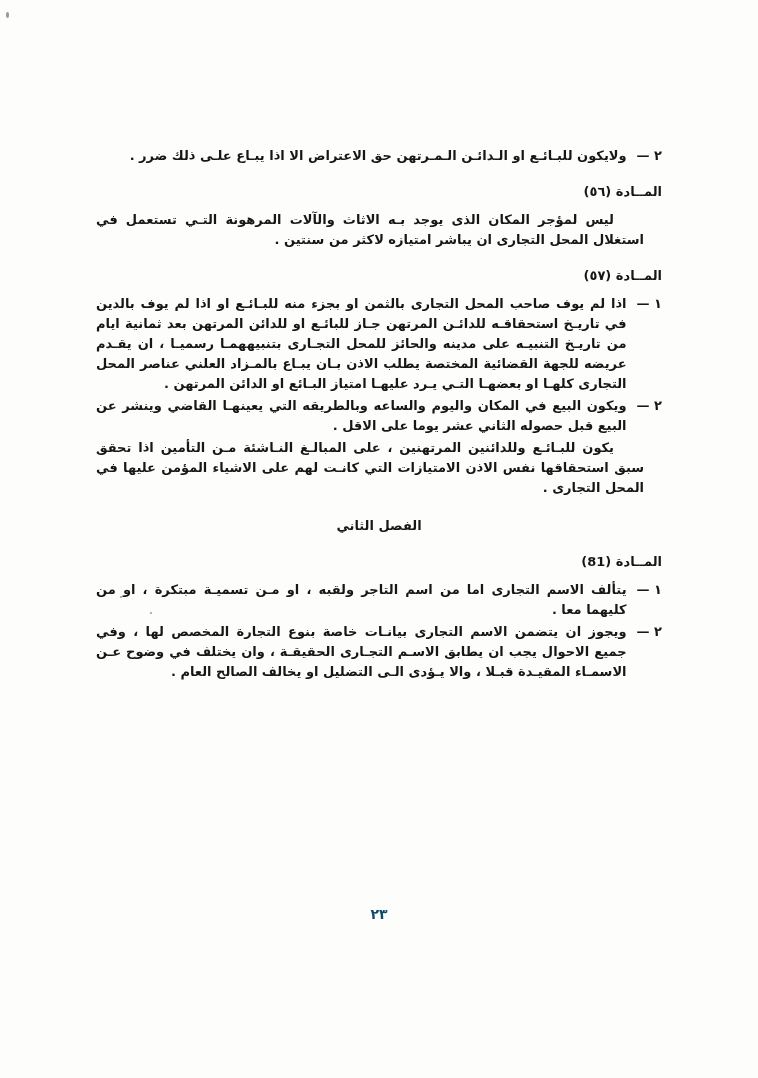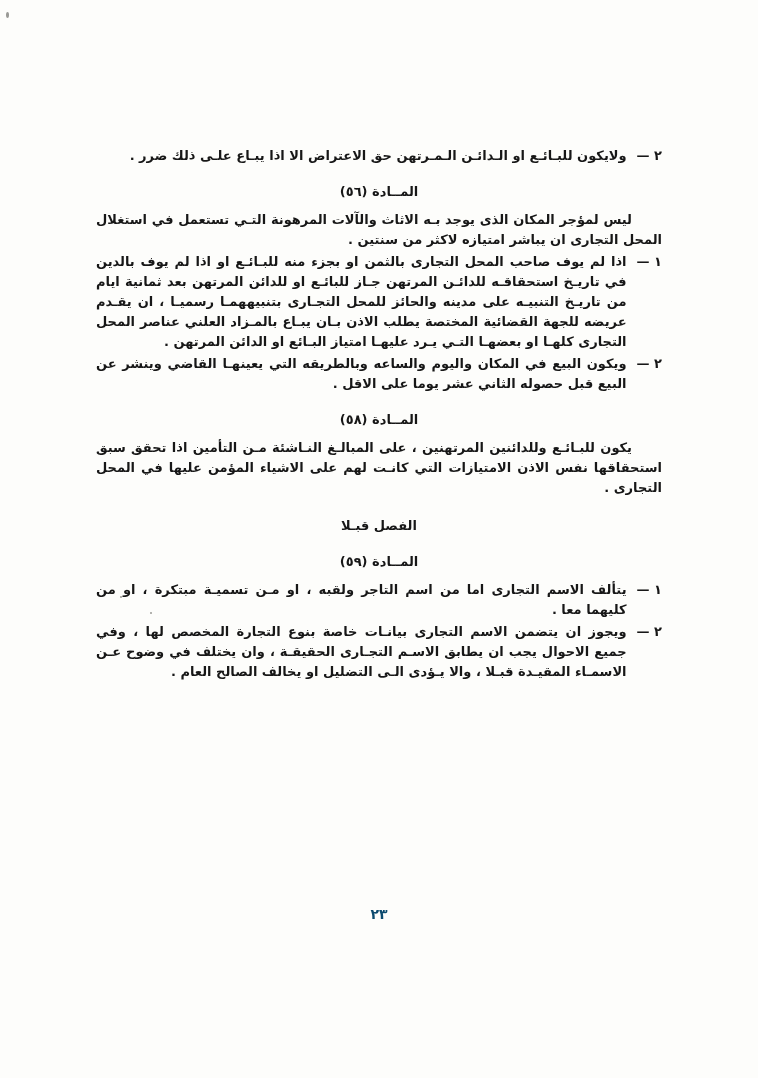--- a/index.html
+++ b/index.html
@@ -26,24 +26,23 @@
     font-family: "DejaVu Sans", sans-serif;
     font-weight: 700;
     font-size: 13px;
     line-height: 20px;
     color: #171717;
     letter-spacing: 0.2px;
   }
   .para {
     text-align: justify;
     text-indent: 30px;
-    margin: 0 0 2px 0;
+    margin: 0 18px 2px 0;
   }
   .heading {
-    text-align: center;
     margin: 16px 0 8px 0;
     text-indent: 0;
   }
   .chapter-line {
     text-align: center;
     margin: 0;
   }
   .chapter-first { margin-top: 18px; }
   .numbered {
     display: flex;
@@ -86,38 +85,38 @@
 
     <div class="numbered">
       <span class="num">٢ —</span>
       <span class="ntext">ولايكون للبـائـع او الـدائـن الـمـرتهن حق الاعتراض الا اذا يبـاع علـى ذلك ضرر .</span>
     </div>
 
     <div class="heading">المــادة (٥٦)</div>
 
     <div class="para">ليس لمؤجر المكان الذى يوجد بـه الاثاث والآلات المرهونة التـي تستعمل في استغلال المحل التجارى ان يباشر امتيازه لاكثر من سنتين .</div>
 
+    <div class="heading">المــادة (٥٧)</div>
 
     <div class="numbered">
       <span class="num">١ —</span>
       <span class="ntext">اذا لم يوف صاحب المحل التجارى بالثمن او بجزء منه للبـائـع او اذا لم يوف بالدين في تاريـخ استحقاقـه للدائـن المرتهن جـاز للبائـع او للدائن المرتهن بعد ثمانية ايام من تاريـخ التنبيـه على مدينه والحائز للمحل التجـارى بتنبيههمـا رسميـا ، ان يقـدم عريضه للجهة القضائية المختصة يطلب الاذن بـان يبـاع بالمـزاد العلني عناصر المحل التجارى كلهـا او بعضهـا التـي يـرد عليهـا امتياز البـائع او الدائن المرتهن .</span>
     </div>
 
     <div class="numbered">
       <span class="num">٢ —</span>
       <span class="ntext">ويكون البيع في المكان واليوم والساعه وبالطريقه التي يعينهـا القاضي وينشر عن البيع قبل حصوله الثاني عشر يوما على الاقل .</span>
     </div>
 
-    <div class="heading">المــادة (٥٨)</div>
 
     <div class="para">يكون للبـائـع وللدائنين المرتهنين ، على المبالـغ النـاشئة مـن التأمين اذا تحقق سبق استحقاقها نفس الاذن الامتيازات التي كانـت لهم على الاشياء المؤمن عليها في المحل التجارى .</div>
 
-    <div class="chapter-line chapter-first">الفصل قبـلا</div>
+    <div class="chapter-line chapter-first">الفصل الثاني</div>
 
-    <div class="heading">المــادة (٥٩)</div>
+    <div class="heading">المــادة (81)</div>
 
     <div class="numbered">
       <span class="num">١ —</span>
       <span class="ntext">يتألف الاسم التجارى اما من اسم التاجر ولقبه ، او مـن تسميـة مبتكرة ، او من كليهما معا .</span>
     </div>
 
     <div class="numbered">
       <span class="num">٢ —</span>
       <span class="ntext">ويجوز ان يتضمن الاسم التجارى بيانـات خاصة بنوع التجارة المخصص لها ، وفي جميع الاحوال يجب ان يطابق الاسـم التجـارى الحقيقـة ، وان يختلف في وضوح عـن الاسمـاء المقيـدة قبـلا ، والا يـؤدى الـى التضليل او يخالف الصالح العام .</span>
     </div>

